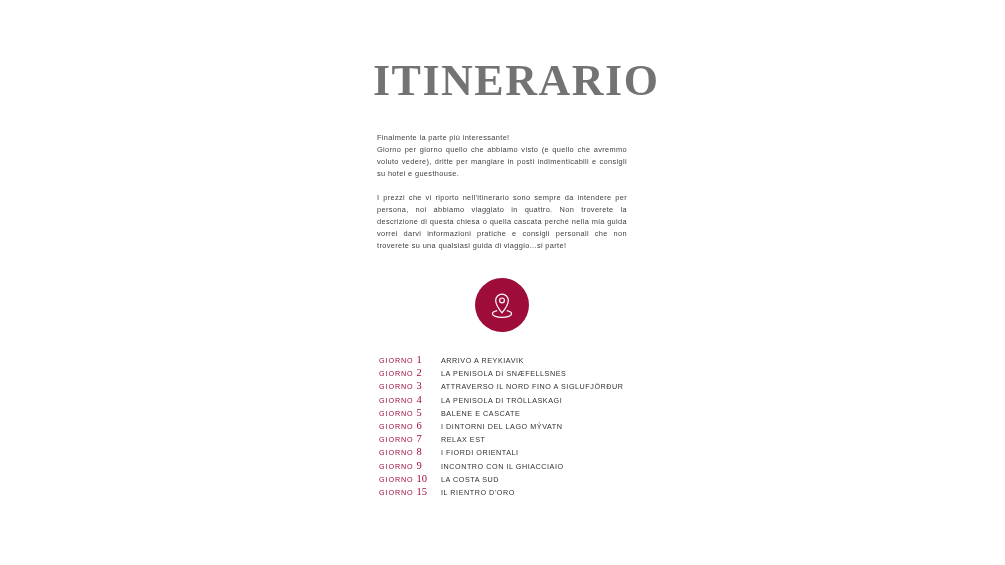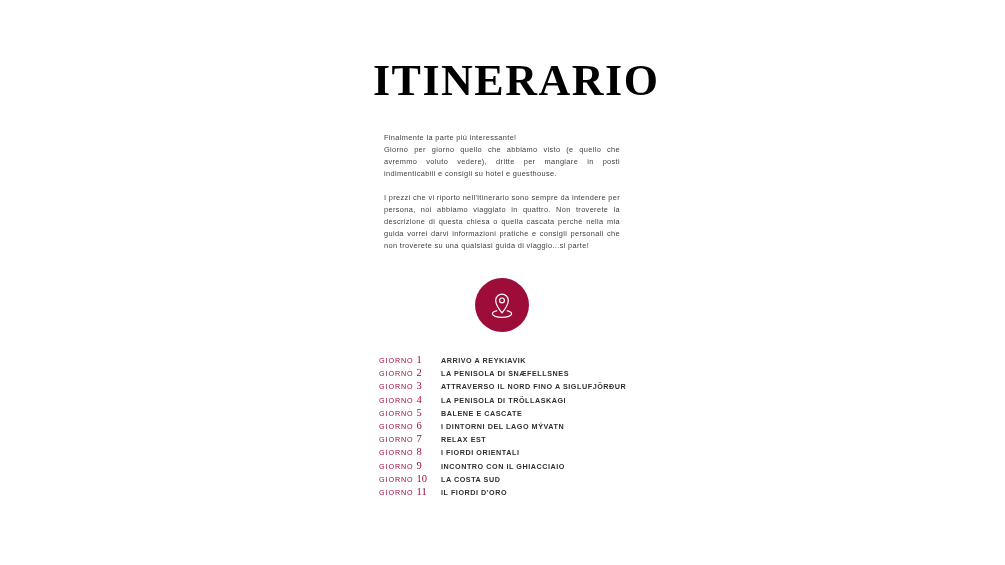--- a/index.html
+++ b/index.html
@@ -23,33 +23,33 @@
   .content {
     position: absolute;
     left: 373px;
     top: 58px;
     width: 258px;
   }
   .title {
     font-family: "Liberation Serif", serif;
     font-size: 44px;
     letter-spacing: 1.5px;
-    color: #000000;
+    color: #737373;
     text-align: center;
     margin: 0 0 28px 0;
     line-height: 1.05;
     white-space: nowrap;
   }
   .intro {
     font-size: 7.4px;
     line-height: 1.62;
     letter-spacing: 0.35px;
     color: #3e3e3e;
     text-align: justify;
-    margin: 11px;
+    margin: 4px;
   }
   .intro p {
     margin: 0 0 12px 0;
   }
   .intro p:last-child {
     margin-bottom: 0;
   }
   .intro .lead {
     margin-bottom: 0;
   }
@@ -91,21 +91,21 @@
   }
   .day-num {
     font-family: "Liberation Serif", serif;
     font-size: 10.5px;
     letter-spacing: 0;
     margin-left: 3px;
   }
   .day-title {
     font-size: 7.2px;
     letter-spacing: 0.55px;
-    font-weight: bold;
+    font-weight: normal;
     color: #2f2f2f;
     white-space: nowrap;
   }
 </style>
 </head>
 <body>
 
 <div class="page">
   <div class="content">
 
@@ -164,19 +164,19 @@
       </li>
       <li class="day-row">
         <span class="day-label"><span>GIORNO</span><span class="day-num">9</span></span>
         <span class="day-title">INCONTRO CON IL GHIACCIAIO</span>
       </li>
       <li class="day-row">
         <span class="day-label"><span>GIORNO</span><span class="day-num">10</span></span>
         <span class="day-title">LA COSTA SUD</span>
       </li>
       <li class="day-row">
-        <span class="day-label"><span>GIORNO</span><span class="day-num">11</span></span>
-        <span class="day-title">IL FIORDI D'ORO</span>
+        <span class="day-label"><span>GIORNO</span><span class="day-num">15</span></span>
+        <span class="day-title">IL RIENTRO D'ORO</span>
       </li>
     </ul>
 
   </div>
 </div>
 
 </body></html>

